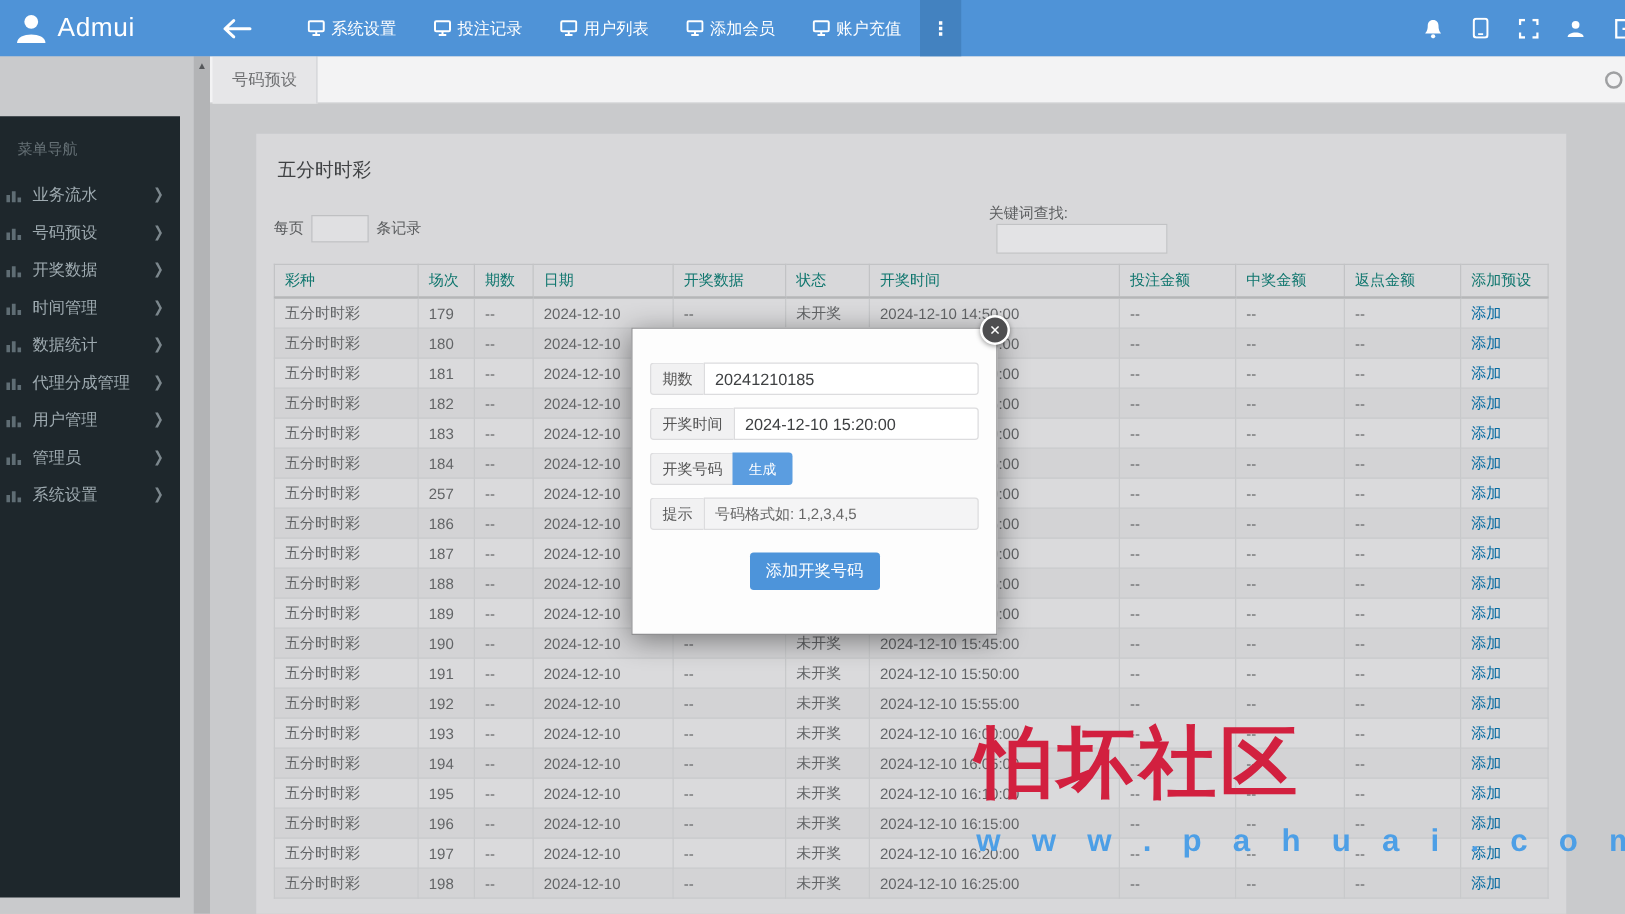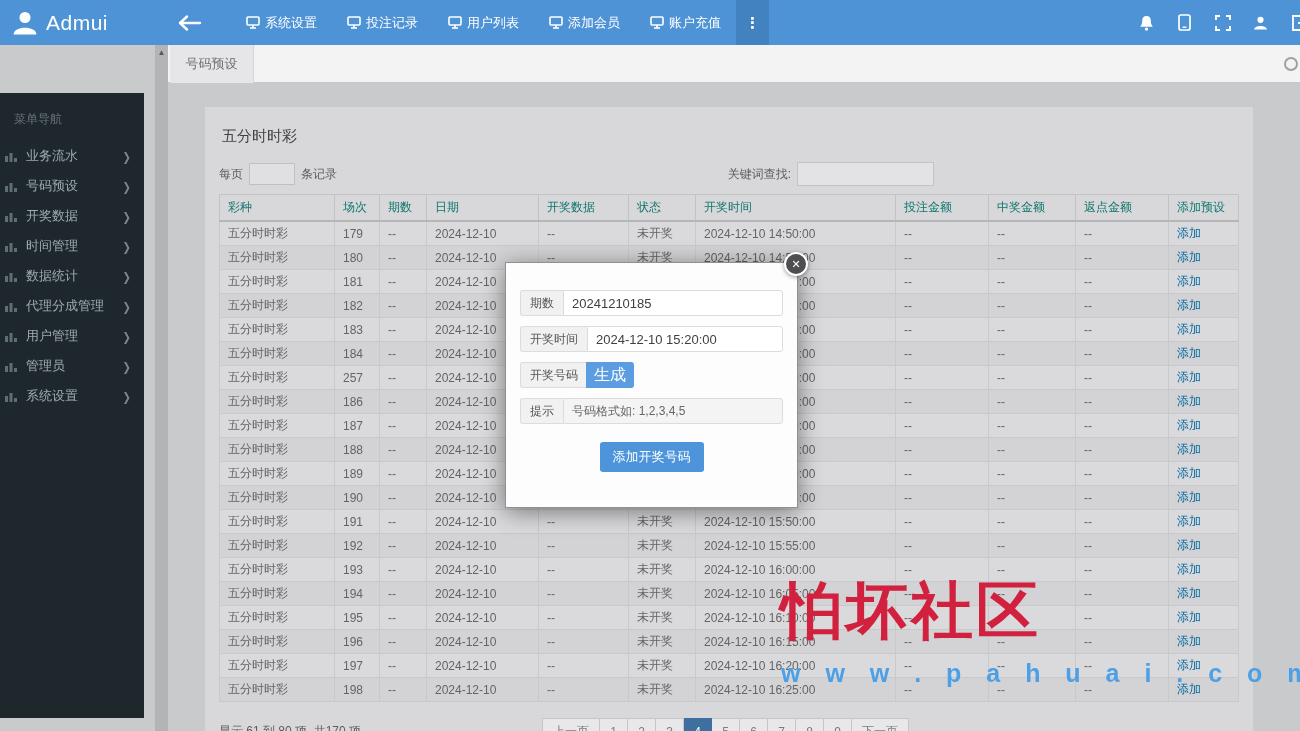--- a/index.html
+++ b/index.html
@@ -35,21 +35,21 @@
   .tabbar { position:relative; height:38px; background:#f3f3f4; border-bottom:1px solid #c6c7c9; }
   .tab { display:inline-block; width:84px; height:38px; line-height:38px; text-align:center; background:#e6e6e8; border-right:1px solid #d4d5d7; color:#6e6f71; font-size:13px; margin-left:2px; cursor:pointer; }
   .tab-circle { position:absolute; right:2px; top:12px; width:14px; height:14px; border:2px solid #9fa0a2; border-radius:50%; cursor:pointer; }
 
   .content { padding:24px 47px 0 37px; }
   .panel { background:#d8d8da; padding:12px 14px 18px 14px; }
   .page-title { font-size:15px; font-weight:500; color:#3f4143; margin:8px 0 16px 3px; }
 
   .filter-row { display:flex; align-items:center; margin-bottom:8px; font-size:12px; color:#5b5d5f; }
   .perpage-input { width:46px; height:22px; background:#e0e0e2; border:1px solid #bfc0c2; margin:0 6px; }
-  .keyword-group { margin-left:auto; margin-right:305px; display:flex; align-items:center; }
+  .keyword-group { margin-left:auto; margin-right:305px; display:flex; align-items:flex-start;flex-direction:column; }
   .keyword-input { width:137px; height:24px; background:#e3e3e5; border:1px solid #c2c3c5; margin-left:6px; padding:0 5px; font-size:12px; color:#555; }
 
   table.grid { width:100%; table-layout:fixed; border-collapse:collapse; font-size:12px; }
   table.grid th { text-align:left; font-weight:500; padding:4px 8px; color:#0f766e; background:#d8d8da; border:1px solid #c2c3c5; border-bottom:2px solid #b5b6b8; white-space:nowrap; overflow:hidden; }
   table.grid td { padding:3px 8px; color:#626466; border:1px solid #c8c9cb; white-space:nowrap; overflow:hidden; }
   table.grid tbody tr:nth-child(odd) { background:#dadadc; }
   table.grid tbody tr:nth-child(even) { background:#d3d3d5; }
   a.add-link { color:#0369a1; text-decoration:none; cursor:pointer; }
 
   .footer-row { display:flex; align-items:center; margin-top:16px; font-size:12px; color:#5b5d5f; }
@@ -57,21 +57,21 @@
   .page-btn { min-width:28px; height:27px; padding:0 10px; display:flex; align-items:center; justify-content:center; background:#e8e8ea; border:1px solid #c5c6c8; border-left:none; color:#7a7c7e; font-size:12px; cursor:pointer; }
   .page-btn:first-child { border-left:1px solid #c5c6c8; }
   .page-btn.active { background:#3f6f9f; border-color:#3f6f9f; color:#fff; }
 
   
   .modal { position:absolute; left:505px; top:262px; width:293px; height:246px; background:#fdfdfd; border:1px solid #8f8f91; box-shadow:0 4px 22px rgba(0,0,0,.45); z-index:150; padding:27px 14px 0 14px; }
   .modal-close { position:absolute; top:-11px; right:-11px; width:24px; height:24px; border-radius:50%; background:#4e4e50; border:2px solid #fff; color:#fff; font-size:11px; display:flex; align-items:center; justify-content:center; cursor:pointer; box-shadow:0 1px 4px rgba(0,0,0,.4); }
   .igroup { display:flex; height:26px; margin-bottom:10px; }
   .igroup .ilabel { background:#f1f1f2; border:1px solid #dcdcde; border-right:0; border-radius:3px 0 0 3px; padding:0 9px; line-height:24px; font-size:12px; color:#555; white-space:nowrap; }
   .igroup input { flex:1; min-width:0; border:1px solid #dcdcde; border-radius:0 3px 3px 0; padding:0 8px; font-size:13px; color:#3e4042; background:#fff; font-family:inherit; }
-  .igroup .gen-btn { width:48px; background:#5b9de0; color:#fff; border:0; border-radius:0 3px 3px 0; font-size:16px; cursor:pointer; margin-left:-1px; }
+  .igroup .gen-btn { width:48px; background:#5b9de0; color:#fff; border:0; border-radius:0 3px 3px 0; font-size:11px; cursor:pointer; margin-left:-1px; }
   .igroup input.with-btn { border-radius:0; }
   .igroup .hint-val { flex:1; background:#f4f4f5; border:1px solid #dcdcde; border-radius:0 3px 3px 0; line-height:24px; padding:0 8px; font-size:12px; color:#666; }
   .submit-btn { display:block; margin:18px auto 0; padding:6px 13px; background:#4d94da; border:0; border-radius:3px; color:#fff; font-size:13px; cursor:pointer; font-family:Liberation Sans, sans-serif; }
 
   
   .watermark { position:absolute; left:777px; top:558px; width:515px; height:173px; display:flex; z-index:300; pointer-events:none; }
   .wm-text { margin-left:4px; }
   .wm-title { font-family:"Liberation Serif","DejaVu Serif",serif; font-size:62px; font-weight:900; color:#d2203f; letter-spacing:3px; line-height:1; margin-top:22px; white-space:nowrap; }
   .wm-url { margin-top:17px; font-size:25px; font-weight:bold; color:#4d9fe6; letter-spacing:9px; white-space:nowrap; }
 </style>

